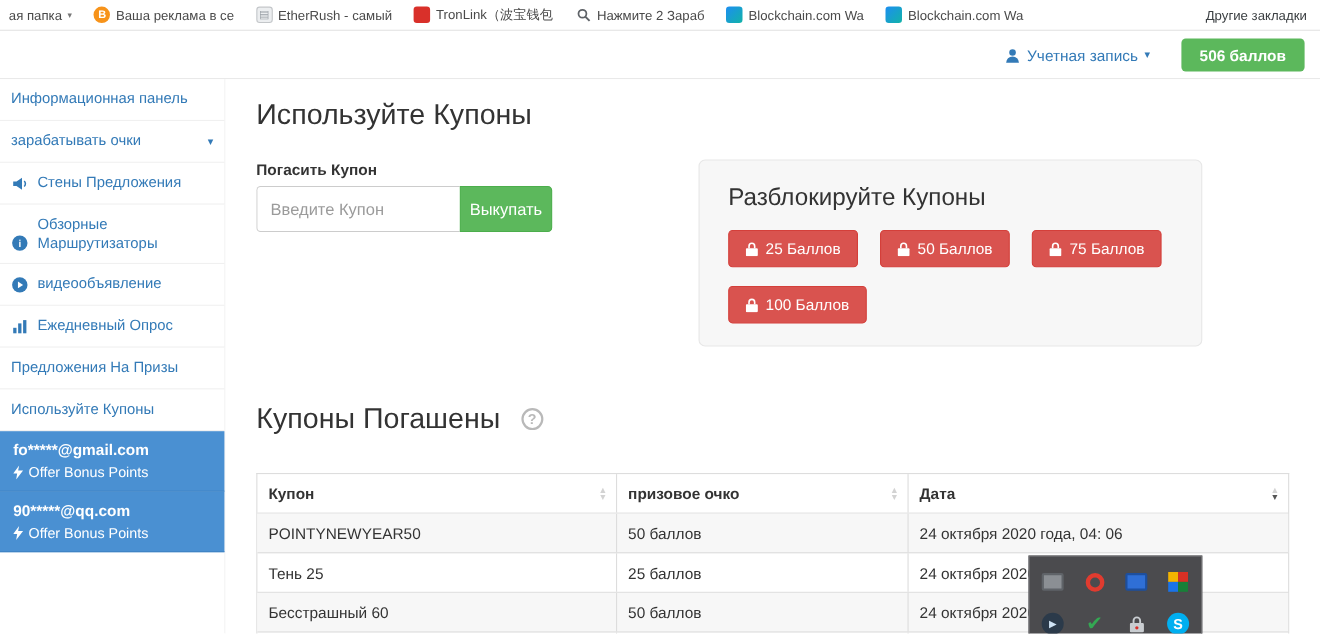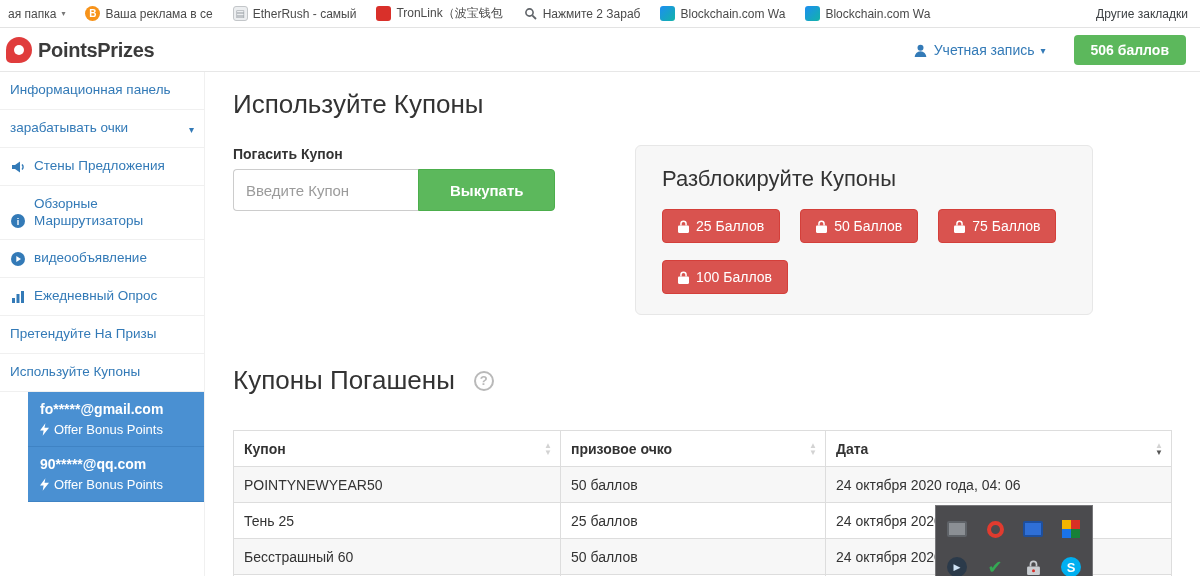--- a/index.html
+++ b/index.html
@@ -38,35 +38,35 @@
   
   .sidebar { position:absolute; top:72px; left:0; width:205px; bottom:0; background:#fff;
     border-right:1px solid #f0f0f0; }
   .side-item { display:flex; align-items:flex-end; gap:8px; padding:10px 10px;
     border-bottom:1px solid #f0f0f0; color:#337ab7; font-size:13.5px; line-height:1.25; cursor:pointer; }
   .side-item .grow { flex:1; }
   .side-caret { color:#337ab7; font-size:10px; }
   .side-ic { flex:none; width:16px; height:16px; }
   
   .user-block { background:#4a90d2; color:#fff; padding:8px 12px 9px;
-    border-bottom:1px solid #3f83c4; cursor:pointer;margin-left:28px; }
+    border-bottom:1px solid #3f83c4; cursor:pointer; }
   .user-email { font-size:14px; font-weight:bold; line-height:1.35; }
   .user-offer { font-size:13px; display:flex; align-items:center; gap:5px; margin-top:3px; }
   
   .main { position:absolute; left:205px; top:72px; right:0; bottom:0; background:#fff; }
   .page-title { position:absolute; left:28px; top:17px; font-size:26px; font-weight:400; color:#333; }
   .redeem-label { position:absolute; left:28px; top:74px; font-size:14px; font-weight:bold; color:#333; }
   .redeem-group { position:absolute; left:28px; top:97px; display:flex; }
   .coupon-input { width:185px; height:42px; border:1px solid #ccc; border-right:none;
     border-radius:4px 0 0 4px; padding:0 12px; font-size:15px; color:#555;
     font-family:"Liberation Sans","DejaVu Sans",sans-serif; outline:none; }
   .coupon-input::placeholder { color:#9b9b9b; }
-  .redeem-btn { height:42px; padding:0 31px; background:#5cb85c; border:1px solid #4cae4c;
+  .redeem-btn { height:42px; padding:0 8px; background:#5cb85c; border:1px solid #4cae4c;
     border-radius:0 4px 4px 0; color:#fff; font-size:15px; cursor:pointer;
-    font-family:"Liberation Sans","DejaVu Sans",sans-serif;font-weight:bold; }
+    font-family:"Liberation Sans","DejaVu Sans",sans-serif; }
   
   .unlock-card { position:absolute; left:430px; top:73px; width:458px; height:170px;
     background:#f7f7f7; border:1px solid #e7e7e7; border-radius:6px; padding:20px 26px; }
   .unlock-title { font-size:22px; font-weight:400; color:#333; }
   .unlock-buttons { margin-top:17px; display:flex; flex-wrap:wrap; gap:17px 20px; }
   .lock-btn { display:inline-flex; align-items:center; gap:7px; background:#d9534f;
     border:1px solid #d43f3a; border-radius:4px; color:#fff; font-size:14px;
     padding:8px 15px; cursor:pointer; font-family:"Liberation Sans","DejaVu Sans",sans-serif; }
   
   .history-title { position:absolute; left:28px; top:293px; font-size:26px; font-weight:400;
@@ -147,24 +147,20 @@
     <span class="bm-icon ic-blockchain"></span>
     <span>Blockchain.com Wa</span>
   </div>
   <div class="bm-spacer"></div>
   <div class="bm bm-other">
     <span>Другие закладки</span>
   </div>
 </div>
 
 <div class="site-header">
-  <div class="brand">
-    <span class="logo-mark"></span>
-    <span class="brand-name">PointsPrizes</span>
-  </div>
   <div class="header-spacer"></div>
   <div class="account">
     <span>
       <svg width="15" height="15" viewBox="0 0 16 16">
           <circle cx="8" cy="5" r="3.2" fill="#337ab7"></circle>
           <path d="M1.8 15 a6.2 6.2 0 0 1 12.4 0 Z" fill="#337ab7"></path>
         </svg>
     </span>
     <span>Учетная запись</span>
     <span class="side-caret">▾</span>
@@ -211,21 +207,21 @@
     <span class="side-ic">
       <svg width="16" height="16" viewBox="0 0 16 16">
           <rect x="2" y="9" width="3" height="5" fill="#337ab7"></rect>
           <rect x="6.5" y="5" width="3" height="9" fill="#337ab7"></rect>
           <rect x="11" y="2" width="3" height="12" fill="#337ab7"></rect>
         </svg>
     </span>
     <span class="grow">Ежедневный Опрос</span>
   </div>
   <div class="side-item">
-    <span class="grow">Претендуйте На Призы</span>
+    <span class="grow">Предложения На Призы</span>
   </div>
   <div class="side-item">
     <span class="grow">Используйте Купоны</span>
   </div>
 
   <div class="user-block">
     <div class="user-email">fo*****@gmail.com</div>
     <div class="user-offer">
       <span>
         <svg width="9" height="13" viewBox="0 0 10 14">

